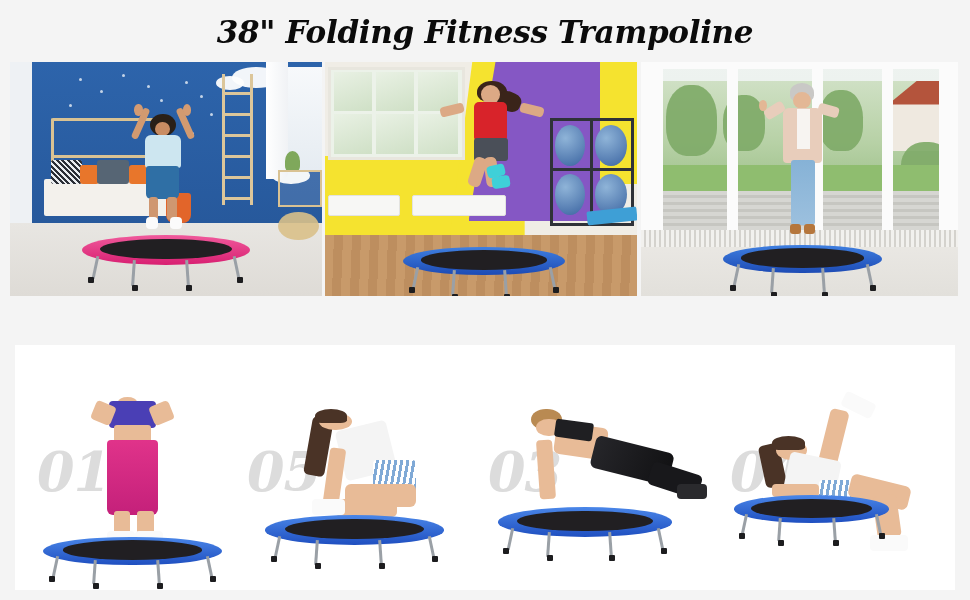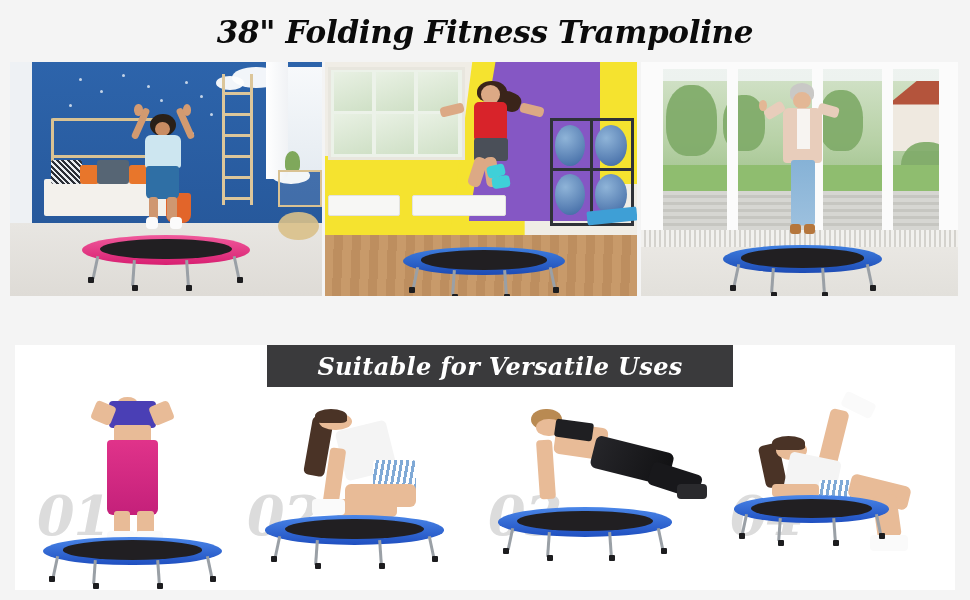--- a/index.html
+++ b/index.html
@@ -65,21 +65,21 @@
   .step { position:absolute; top:0; width:235px; height:197px; }
   .step.s1 { left:0; }
   .step.s2 { left:222px; }
   .step.s3 { left:455px; }
   .step.s4 { left:705px; }
   .step-num {
     position:absolute; top:52px;
     font-family:"DejaVu Serif", serif;
     font-weight:bold; font-style:italic;
     font-size:54px; color:#dcdcdc;
-    line-height:1; letter-spacing:-1px;margin-top:44px;
+    line-height:1; letter-spacing:-1px;
   }
   .s1 .step-num { left:22px; }
   .s2 .step-num { left:10px; }
   .s3 .step-num { left:18px; }
   .s4 .step-num { left:10px; }
   .step-fig { position:absolute; left:0; top:0; width:235px; height:197px; }
 
   
   .k-wall { position:absolute; left:0; top:0; width:100%; height:69%;
             background:linear-gradient(180deg,#2d64ab 0%,#27599c 100%); }
@@ -439,23 +439,20 @@
         <div class="tr-foot" style="left:30%;top:96%"></div>
         <div class="tr-foot" style="left:62%;top:96%"></div>
         <div class="tr-foot" style="right:4%;top:82%"></div>
       </div>
     </div>
   </div>
 
 
   <div class="bottom-panel">
 
-    <div class="banner">
-      <span class="banner-text">Suitable for Versatile Uses</span>
-    </div>
 
     <div class="steps">
 
       <div class="step s1">
         <div class="step-num">01</div>
         <div class="step-fig">
           <div class="f-body f-skin" style="left:44%;top:2%;width:8%;height:5%;border-radius:50%"></div>
           <div class="f-body" style="left:40%;top:4%;width:20%;height:14%;background:#4a3fb5;border-radius:4px"></div>
           <div class="f-body f-skin" style="left:42%;top:16%;width:16%;height:10%;border-radius:3px"></div>
           <div class="f-body f-skin" style="left:33%;top:5%;width:9%;height:10%;border-radius:4px;transform:rotate(22deg)"></div>
@@ -474,21 +471,21 @@
             <div class="tr-leg" style="right:6%;top:40%;height:42%;transform:rotate(-12deg)"></div>
             <div class="tr-foot" style="left:3%;top:80%"></div>
             <div class="tr-foot" style="left:28%;top:94%"></div>
             <div class="tr-foot" style="left:64%;top:94%"></div>
             <div class="tr-foot" style="right:3%;top:80%"></div>
           </div>
         </div>
       </div>
 
       <div class="step s2">
-        <div class="step-num">02</div>
+        <div class="step-num">05</div>
         <div class="step-fig">
           <div class="f-body f-hair" style="left:30%;top:12%;width:9%;height:30%;border-radius:5px;transform:rotate(10deg)"></div>
           <div class="f-body f-skin" style="left:35%;top:10%;width:14%;height:9%;border-radius:50%"></div>
           <div class="f-body f-hair" style="left:33%;top:8%;width:14%;height:7%;border-radius:50% 50% 20% 20%"></div>
           <div class="f-body f-white" style="left:44%;top:16%;width:22%;height:26%;border-radius:5px;transform:rotate(-14deg)"></div>
           <div class="f-body f-stripe" style="left:58%;top:34%;width:18%;height:18%;border-radius:4px"></div>
           <div class="f-body f-skin" style="left:38%;top:28%;width:7%;height:32%;border-radius:4px;transform:rotate(8deg)"></div>
           <div class="f-body f-skin" style="left:46%;top:46%;width:30%;height:12%;border-radius:6px"></div>
           <div class="f-body f-skin" style="left:42%;top:54%;width:26%;height:9%;border-radius:5px"></div>
           <div class="f-body f-shoe" style="left:32%;top:54%;width:14%;height:8%"></div>

